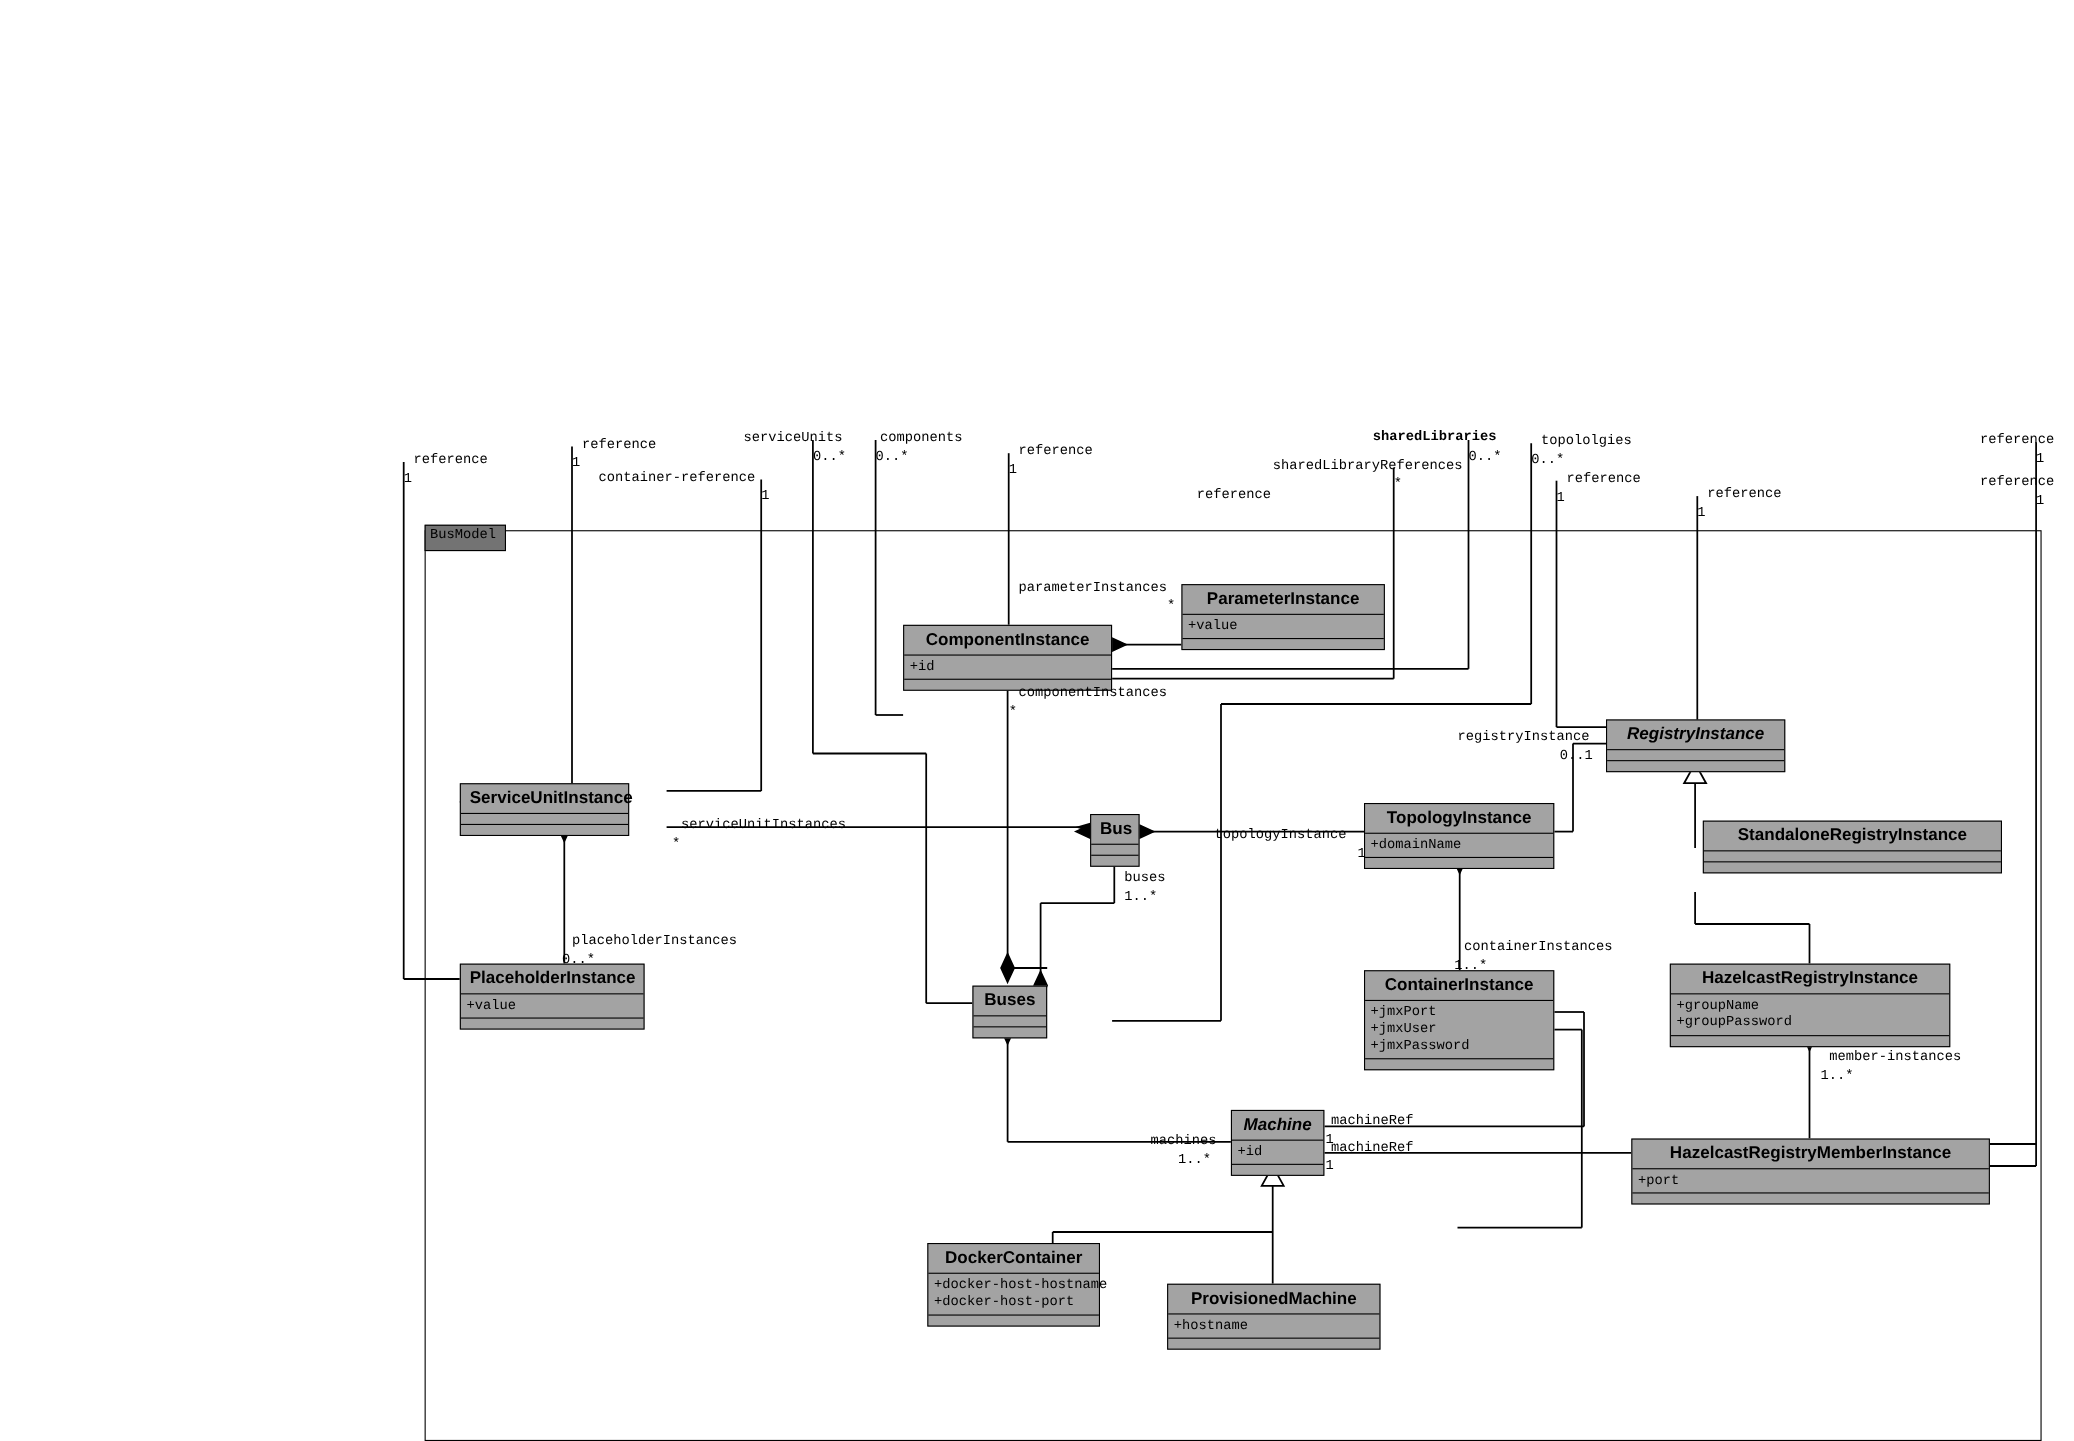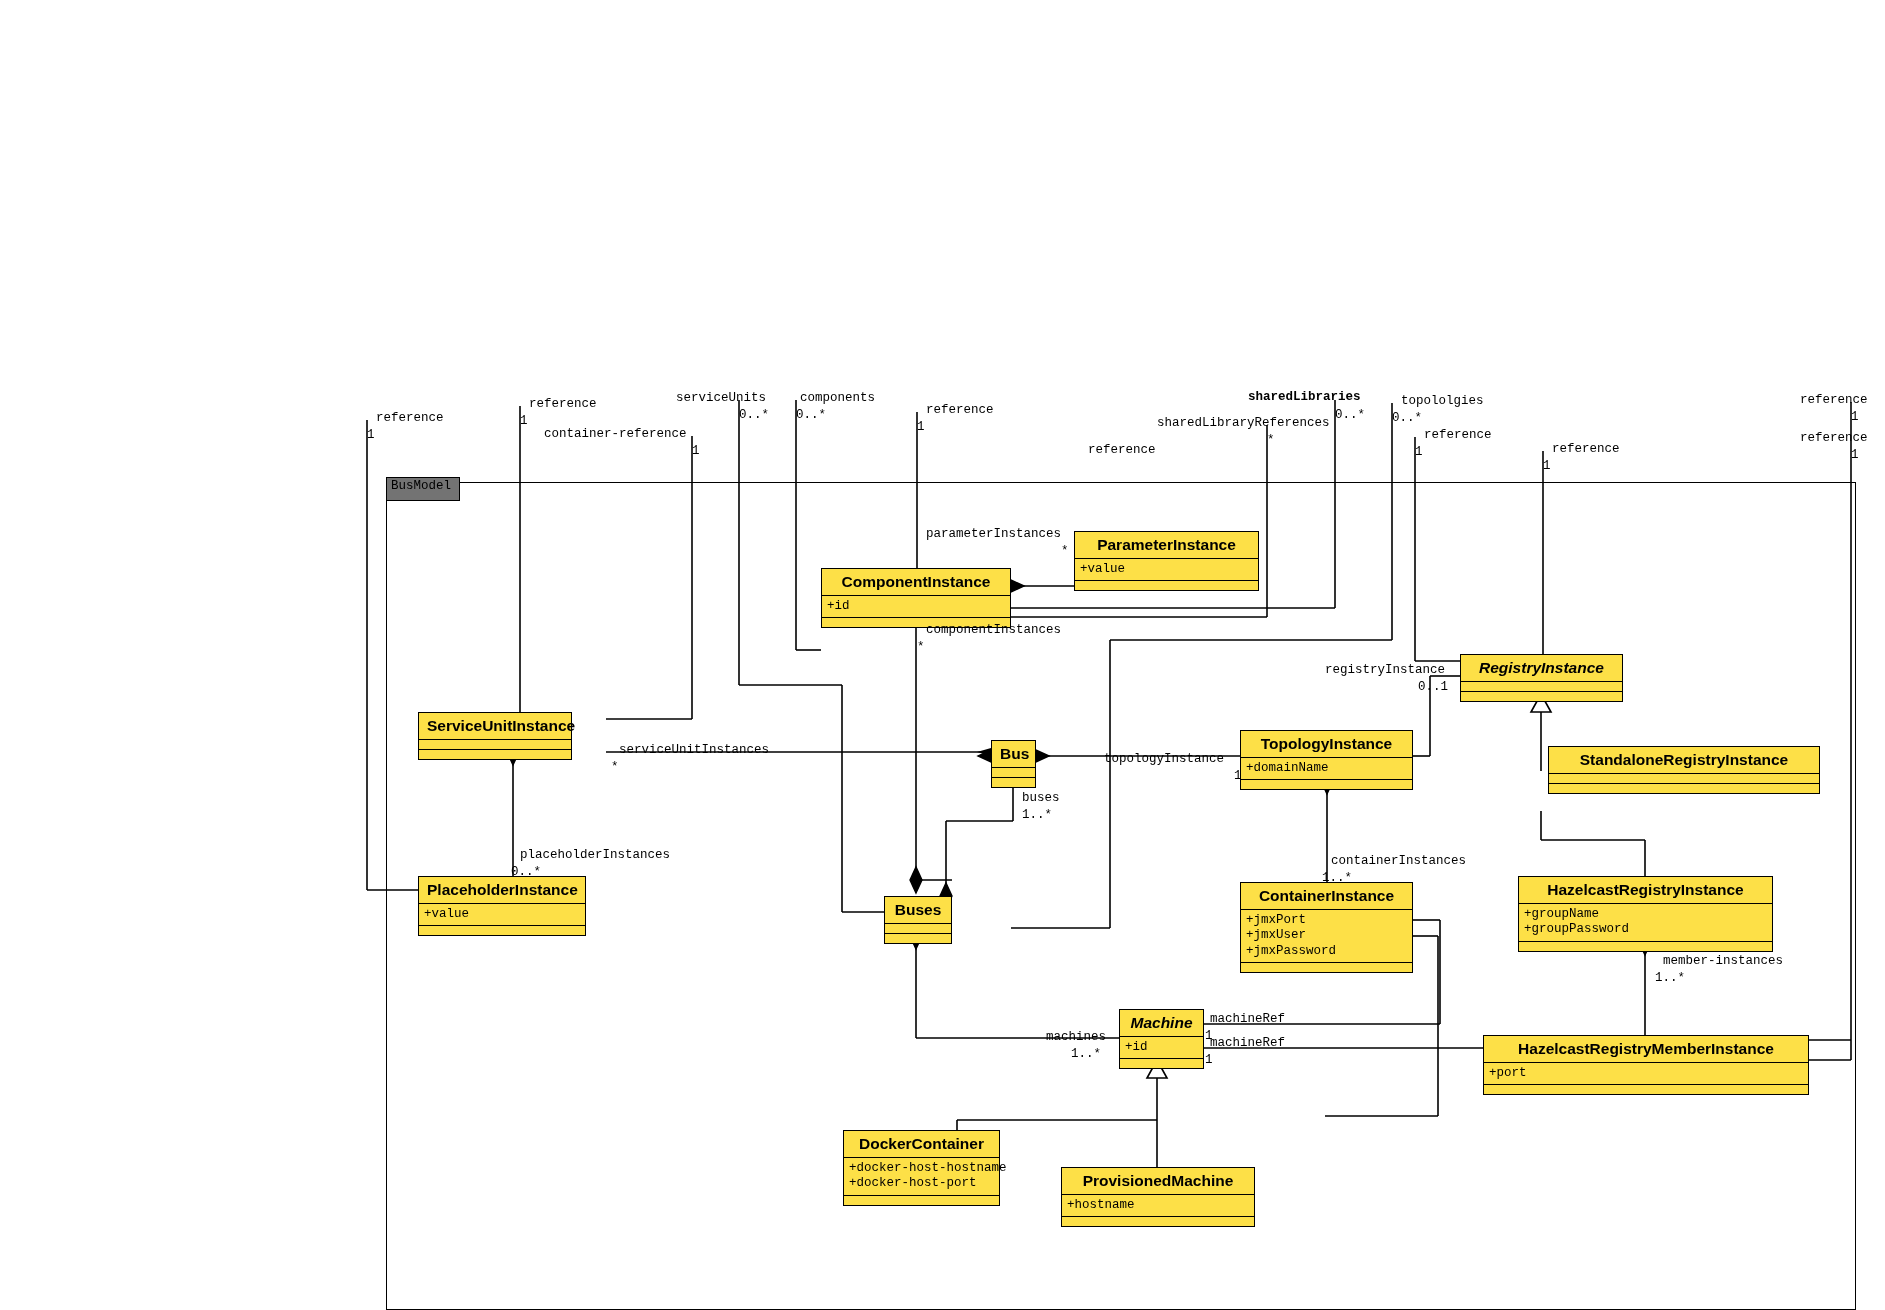--- a/index.html
+++ b/index.html
@@ -1,20 +1,20 @@
 <!DOCTYPE html>
 <html><head>
 <meta charset="utf-8">
 <style>
   html,body{margin:0;padding:0;background:#ffffff;}
   body{width:1885px;height:1310px;position:relative;font-family:"Liberation Sans",sans-serif;overflow:hidden;}
   #stage{position:absolute;left:0;top:0;width:1885px;height:1310px;}
   svg#wires{position:absolute;left:0;top:0;width:1885px;height:1310px;}
 
-  .cls{position:absolute;background:#fde047;border:1.6px solid #000;box-sizing:border-box;}
+  .cls{position:absolute;background:#a3a3a3;border:1.6px solid #000;box-sizing:border-box;}
   .cls .title{font-weight:bold;font-size:15.5px;text-align:center;padding:4px 8px 5px 8px;line-height:1.1;color:#000;white-space:nowrap;}
   .cls .title.ital{font-style:italic;}
   .cls .sep{border-top:1.6px solid #000;}
   .cls .attrs{font-family:"Liberation Mono",monospace;font-size:12.5px;line-height:1.18;padding:2px 5px 3px 5px;color:#000;white-space:nowrap;}
   .cls .attrs div{padding:0.5px 0;}
   .cls .emptybox{height:9px;}
 
   .lbl{position:absolute;font-family:"Liberation Mono",monospace;font-size:12.5px;color:#000;white-space:nowrap;line-height:1.1;}
   .pkg{position:absolute;border:1.6px solid #000;box-sizing:border-box;}
   .pkgtab{position:absolute;border:1.6px solid #000;background:#737373;box-sizing:border-box;font-family:"Liberation Mono",monospace;font-size:12.5px;padding:1px 4px 2px 4px;color:#000;}

